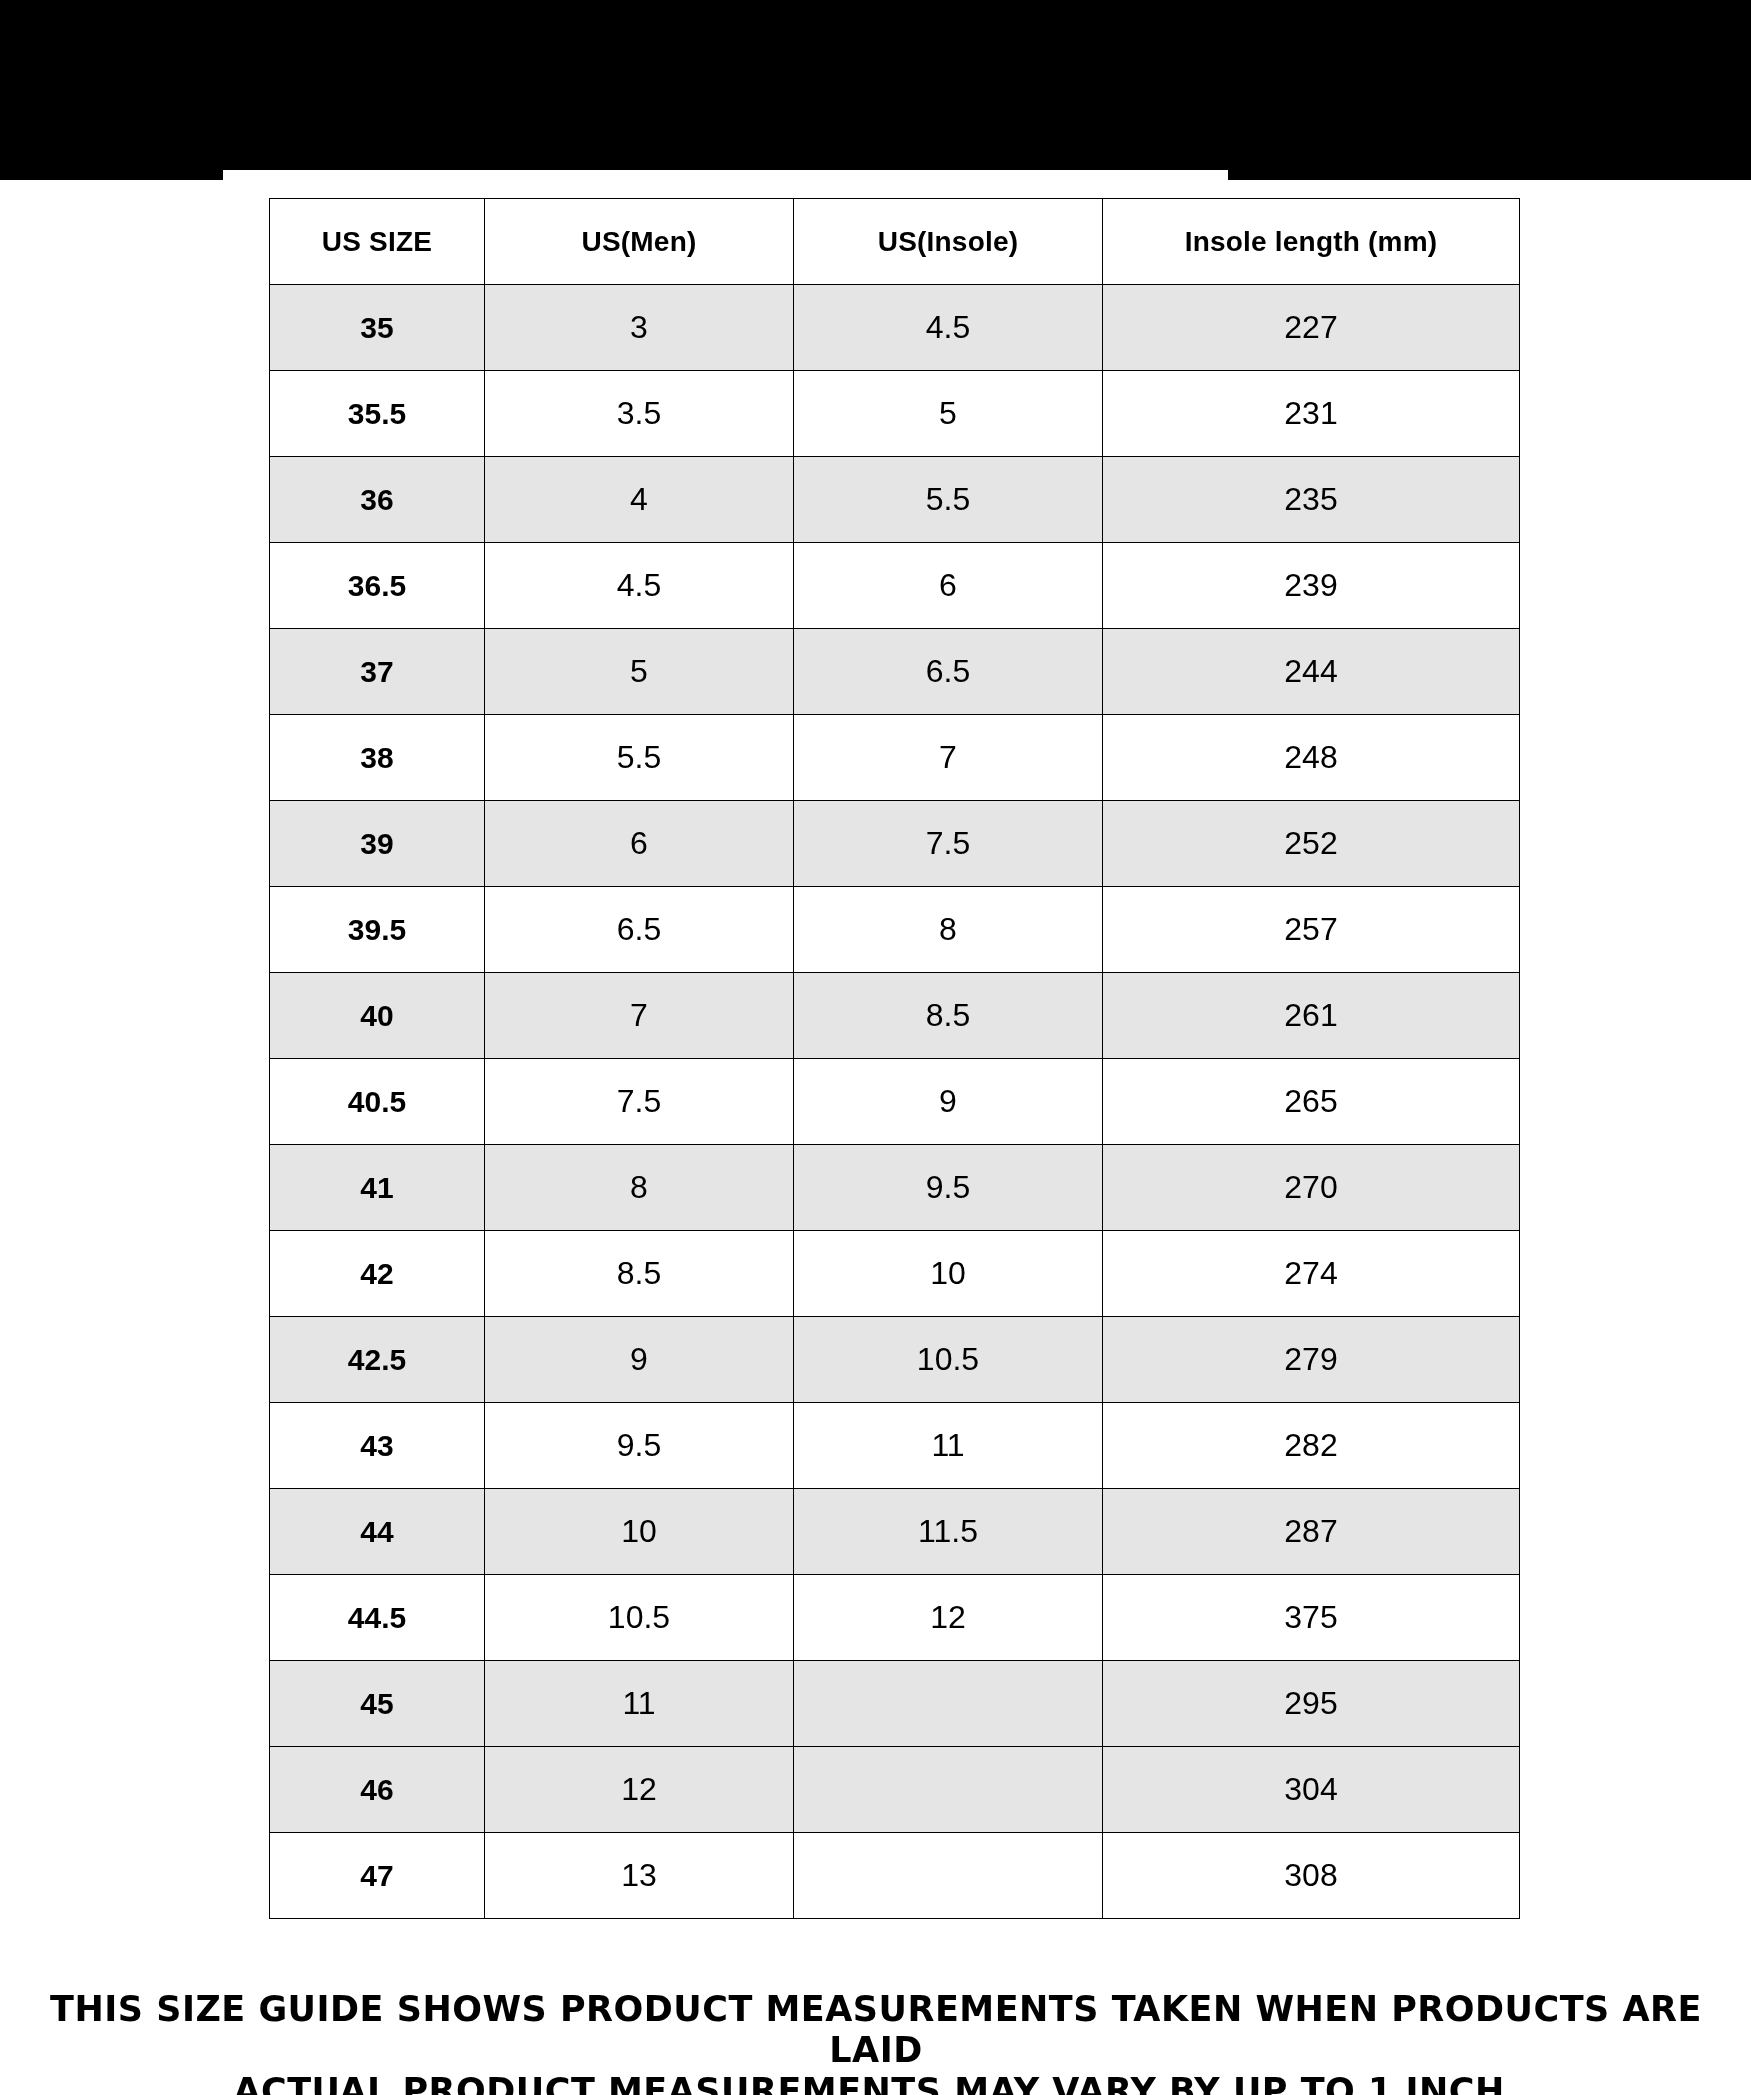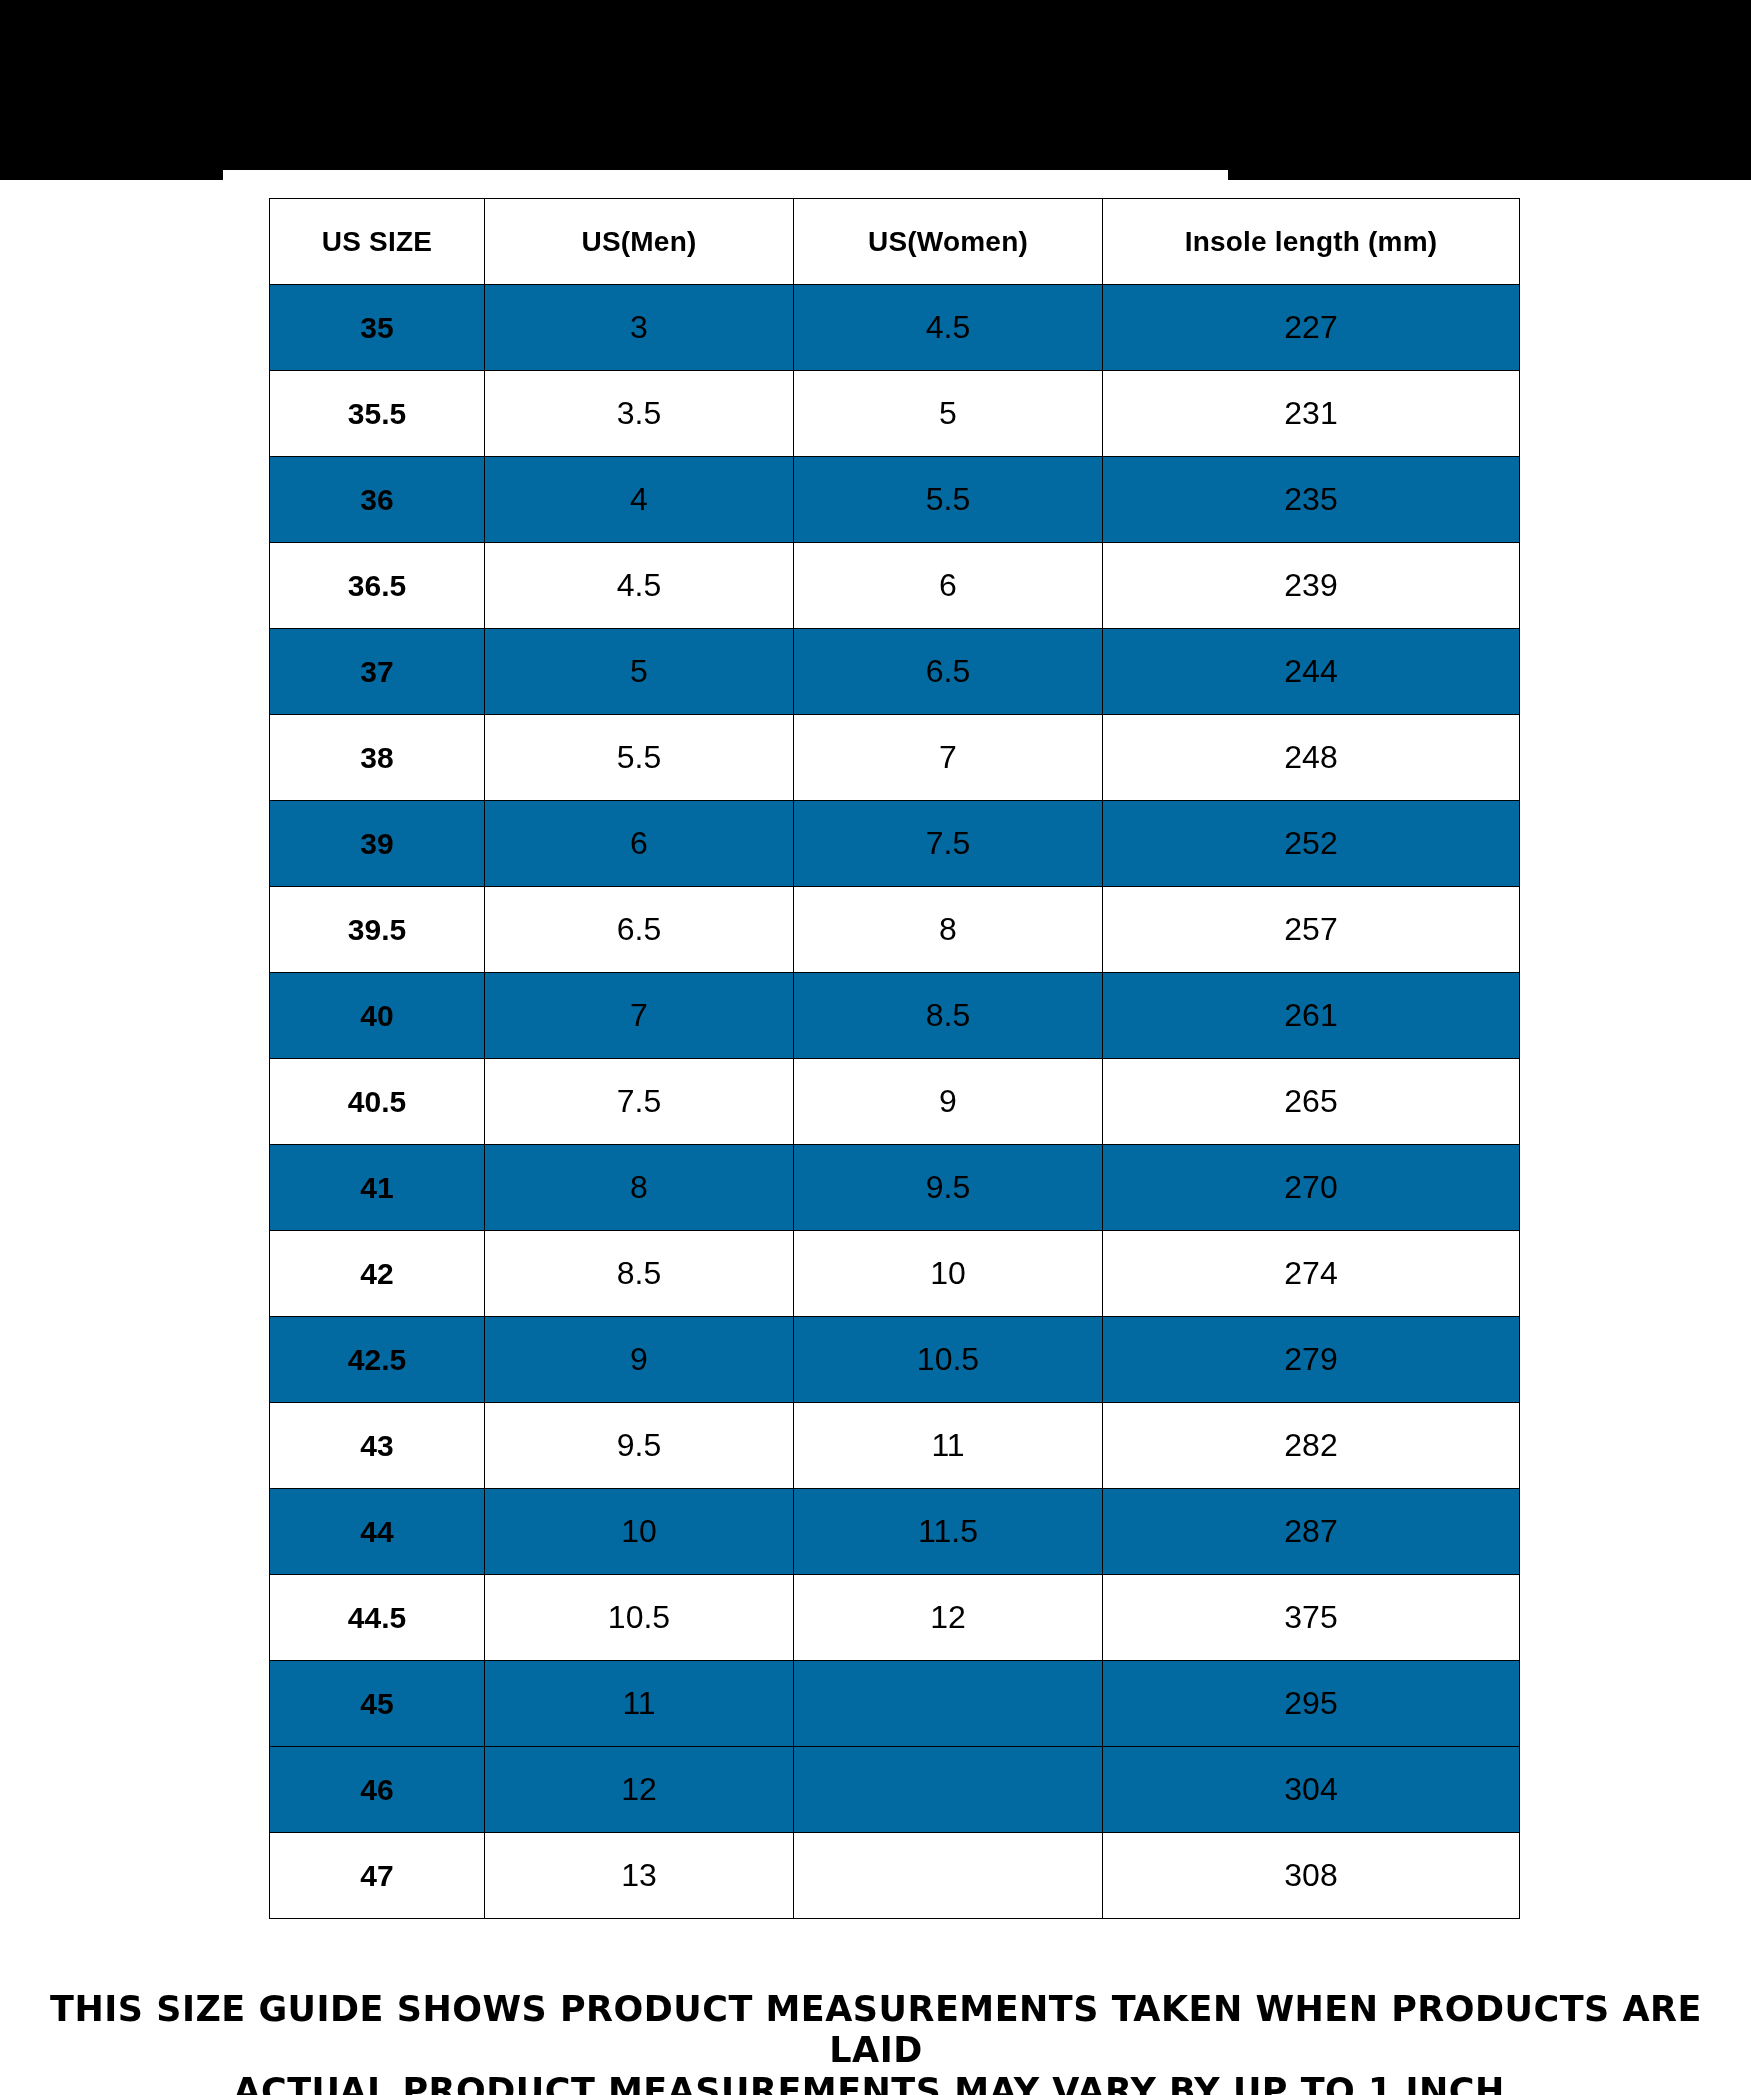--- a/index.html
+++ b/index.html
@@ -73,21 +73,21 @@
   }
   table.size-table tbody td {
     height: 83px;
     font-size: 32px;
   }
   table.size-table tbody td.us-size {
     font-weight: bold;
     font-size: 30px;
   }
   table.size-table tbody tr.shaded td {
-    background: #0369a1;
+    background: #e5e5e5;
   }
   table.size-table tbody tr.plain td {
     background: #ffffff;
   }
   col.c1 { width: 215px; }
   col.c2 { width: 309px; }
   col.c3 { width: 309px; }
   col.c4 { width: 417px; }
 
   .footnote {
@@ -118,21 +118,21 @@
       <colgroup>
         <col class="c1">
           <col class="c2">
           <col class="c3">
           <col class="c4">
       </colgroup>
       <thead>
         <tr>
           <th>US SIZE</th>
           <th>US(Men)</th>
-          <th>US(Women)</th>
+          <th>US(Insole)</th>
           <th>Insole length (mm)</th>
         </tr>
       </thead>
       <tbody>
 
         <tr class="shaded">
           <td class="us-size">35</td>
           <td>3</td>
           <td>4.5</td>
           <td class="nudge-down-cell">227</td>

